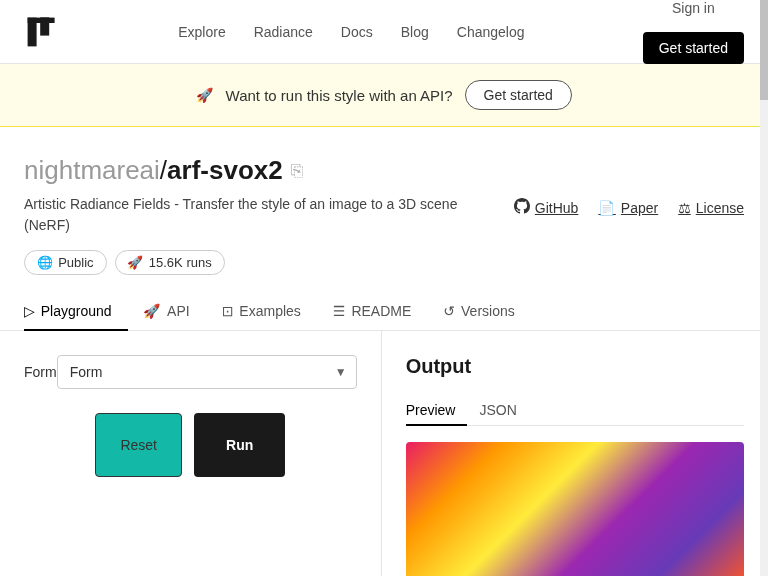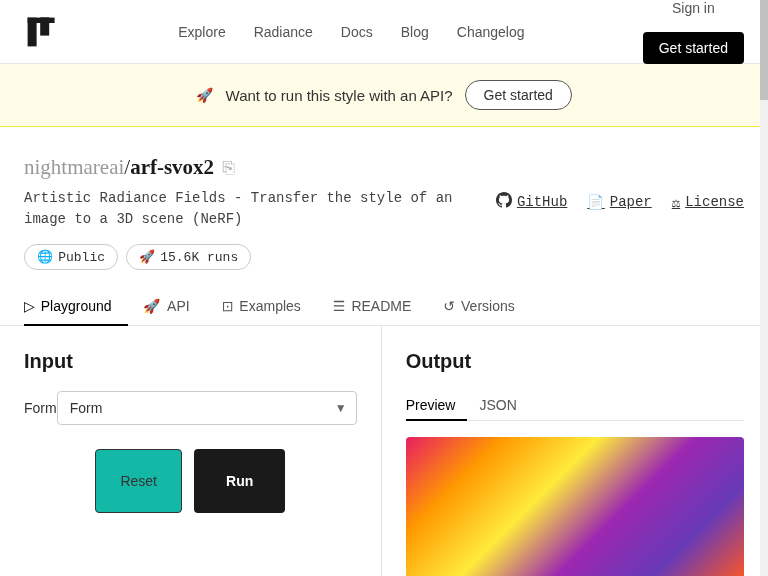--- a/index.html
+++ b/index.html
@@ -43,21 +43,21 @@
       font-weight: 500;
     }
 
     
     .model-header {
       padding: 28px 24px 0 24px;
     }
     .model-title {
       display: flex; align-items: center; gap: 8px; margin-bottom: 8px;
     }
-    .model-title h1 { font-size: 21px; font-weight: 400; color: #1a1a1a; font-family: Liberation Serif, serif; }
+    .model-title h1 { font-size: 26px; font-weight: 400; color: #1a1a1a; }
     .model-title h1 span.owner { color: #999; font-weight: 400; }
     .model-title h1 span.name { color: #1a1a1a; font-weight: 700; }
     .copy-icon { color: #aaa; cursor: pointer; font-size: 16px; }
     .model-description {
       font-size: 14px; color: #444; max-width: 440px; line-height: 1.5; margin-bottom: 14px;
     }
     .model-badges {
       display: flex; gap: 8px; align-items: center; margin-top: 4px; margin-bottom: 0;
     }
     .badge {
@@ -155,21 +155,21 @@
     .model-links-row {
       display: flex; gap: 20px; align-items: center;
       font-size: 14px; margin-bottom: 10px;
     }
     .model-links-row a {
       text-decoration: underline; color: #333; display: flex; align-items: center; gap: 5px;
     }
 
     
     .model-header-columns {
-      display: flex; align-items: flex-start; font-family: Liberation Mono, monospace;
+      display: flex; align-items: flex-start;
     }
     .model-header-left { flex: 1; }
     .model-header-right { flex: 0 0 auto; display: flex; gap: 20px; padding-top: 4px; }
 
     
     .page-wrapper { position: relative; }
     .right-scrollbar {
       position: fixed; right: 0; top: 0; width: 8px; height: 576px; background: #f0f0f0; z-index: 100;
     }
     .right-scrollbar-thumb {
@@ -278,21 +278,20 @@
     </a>
     <a class="tab" href="#">
       <span>↺</span>
       <span>Versions</span>
     </a>
   </div>
 
   <div class="main-content">
 
     <div class="input-panel">
-      <h2 class="panel-title">Input</h2>
       <div class="form-row">
         <label class="form-label">Form</label>
         <div class="form-select-wrapper">
           <select class="form-select">
             <option>Form</option>
           </select>
           <span class="select-arrow">▼</span>
         </div>
       </div>
       <div class="form-actions">

